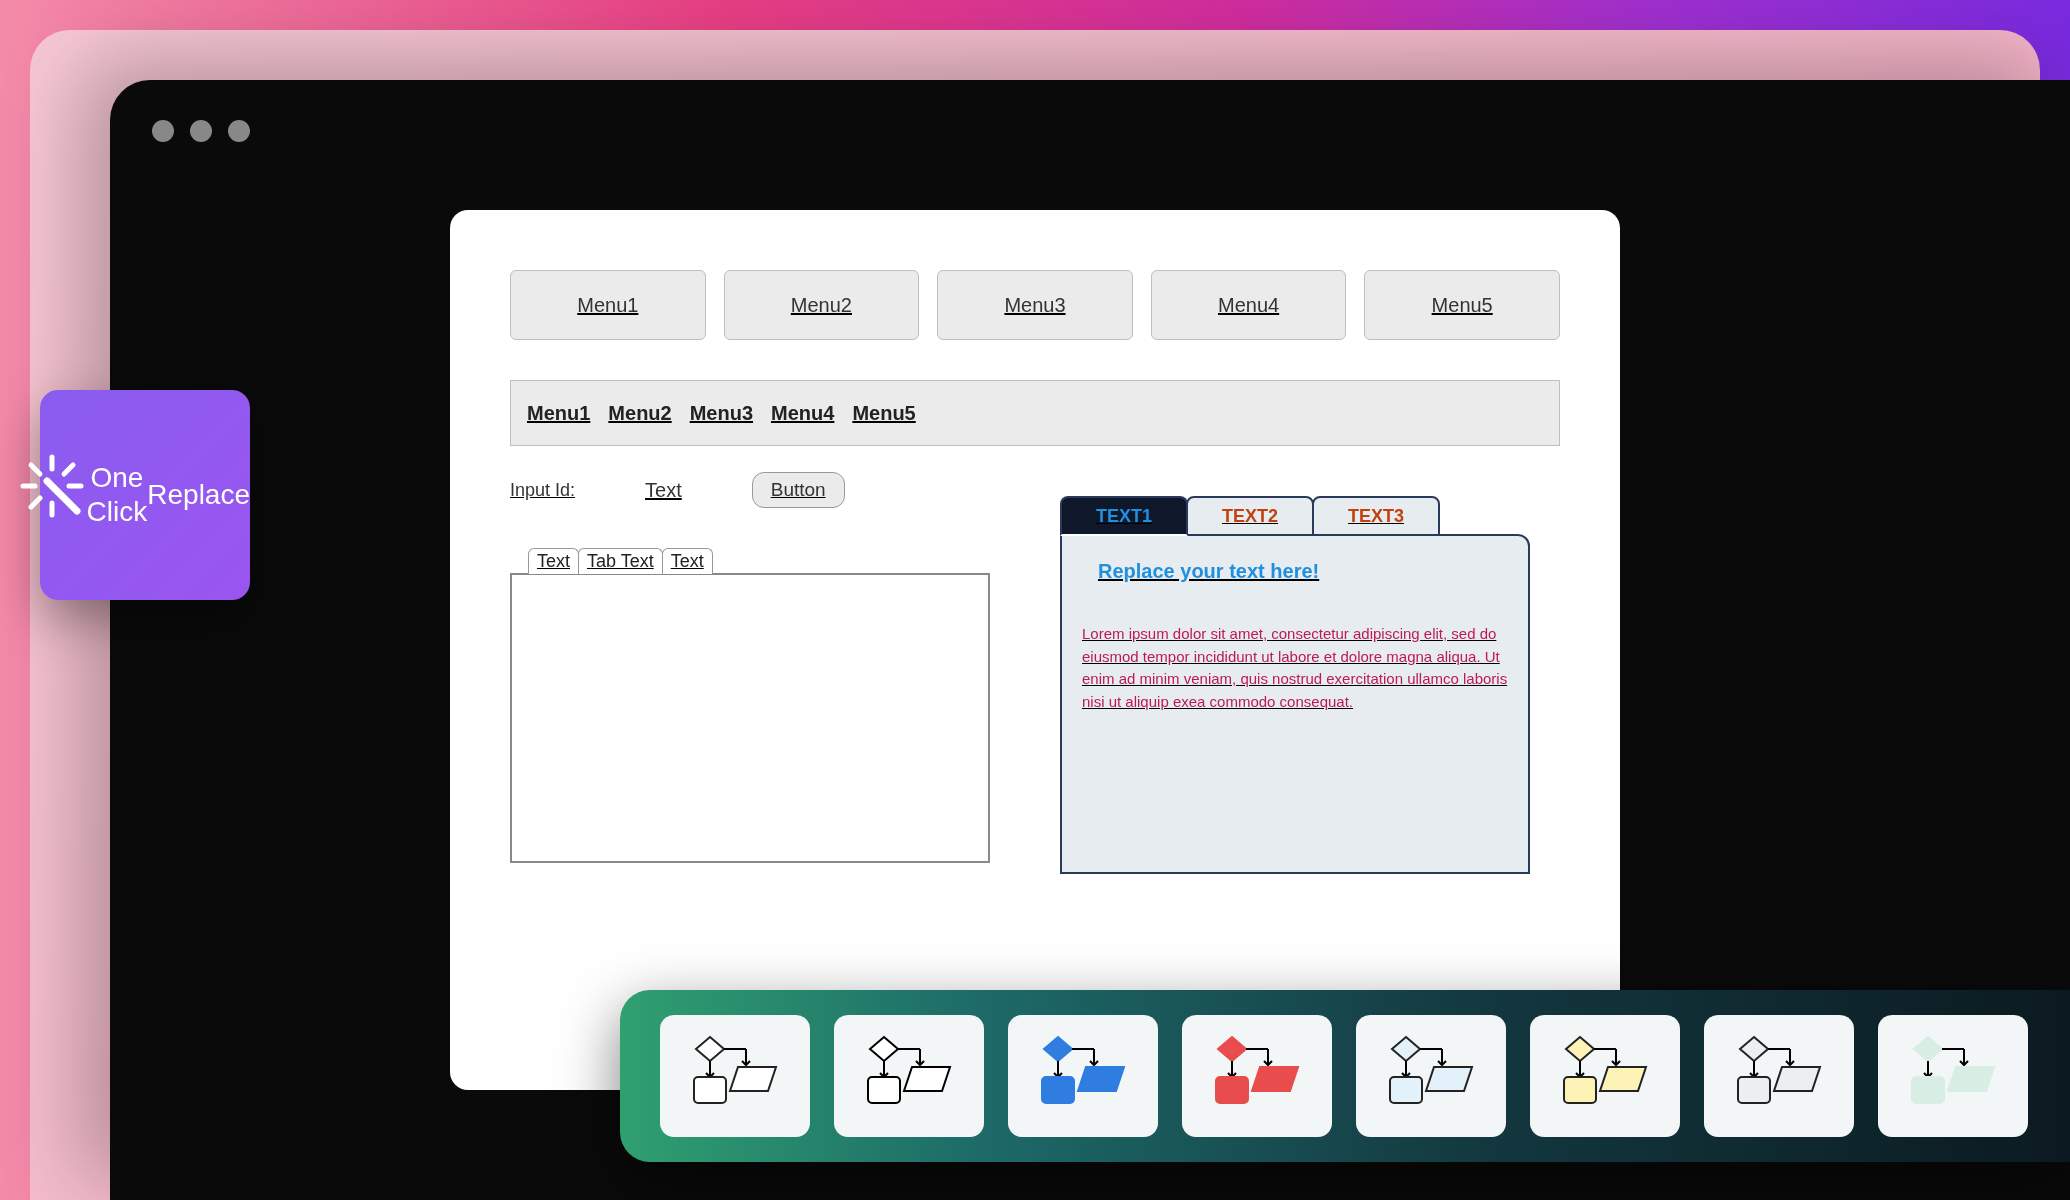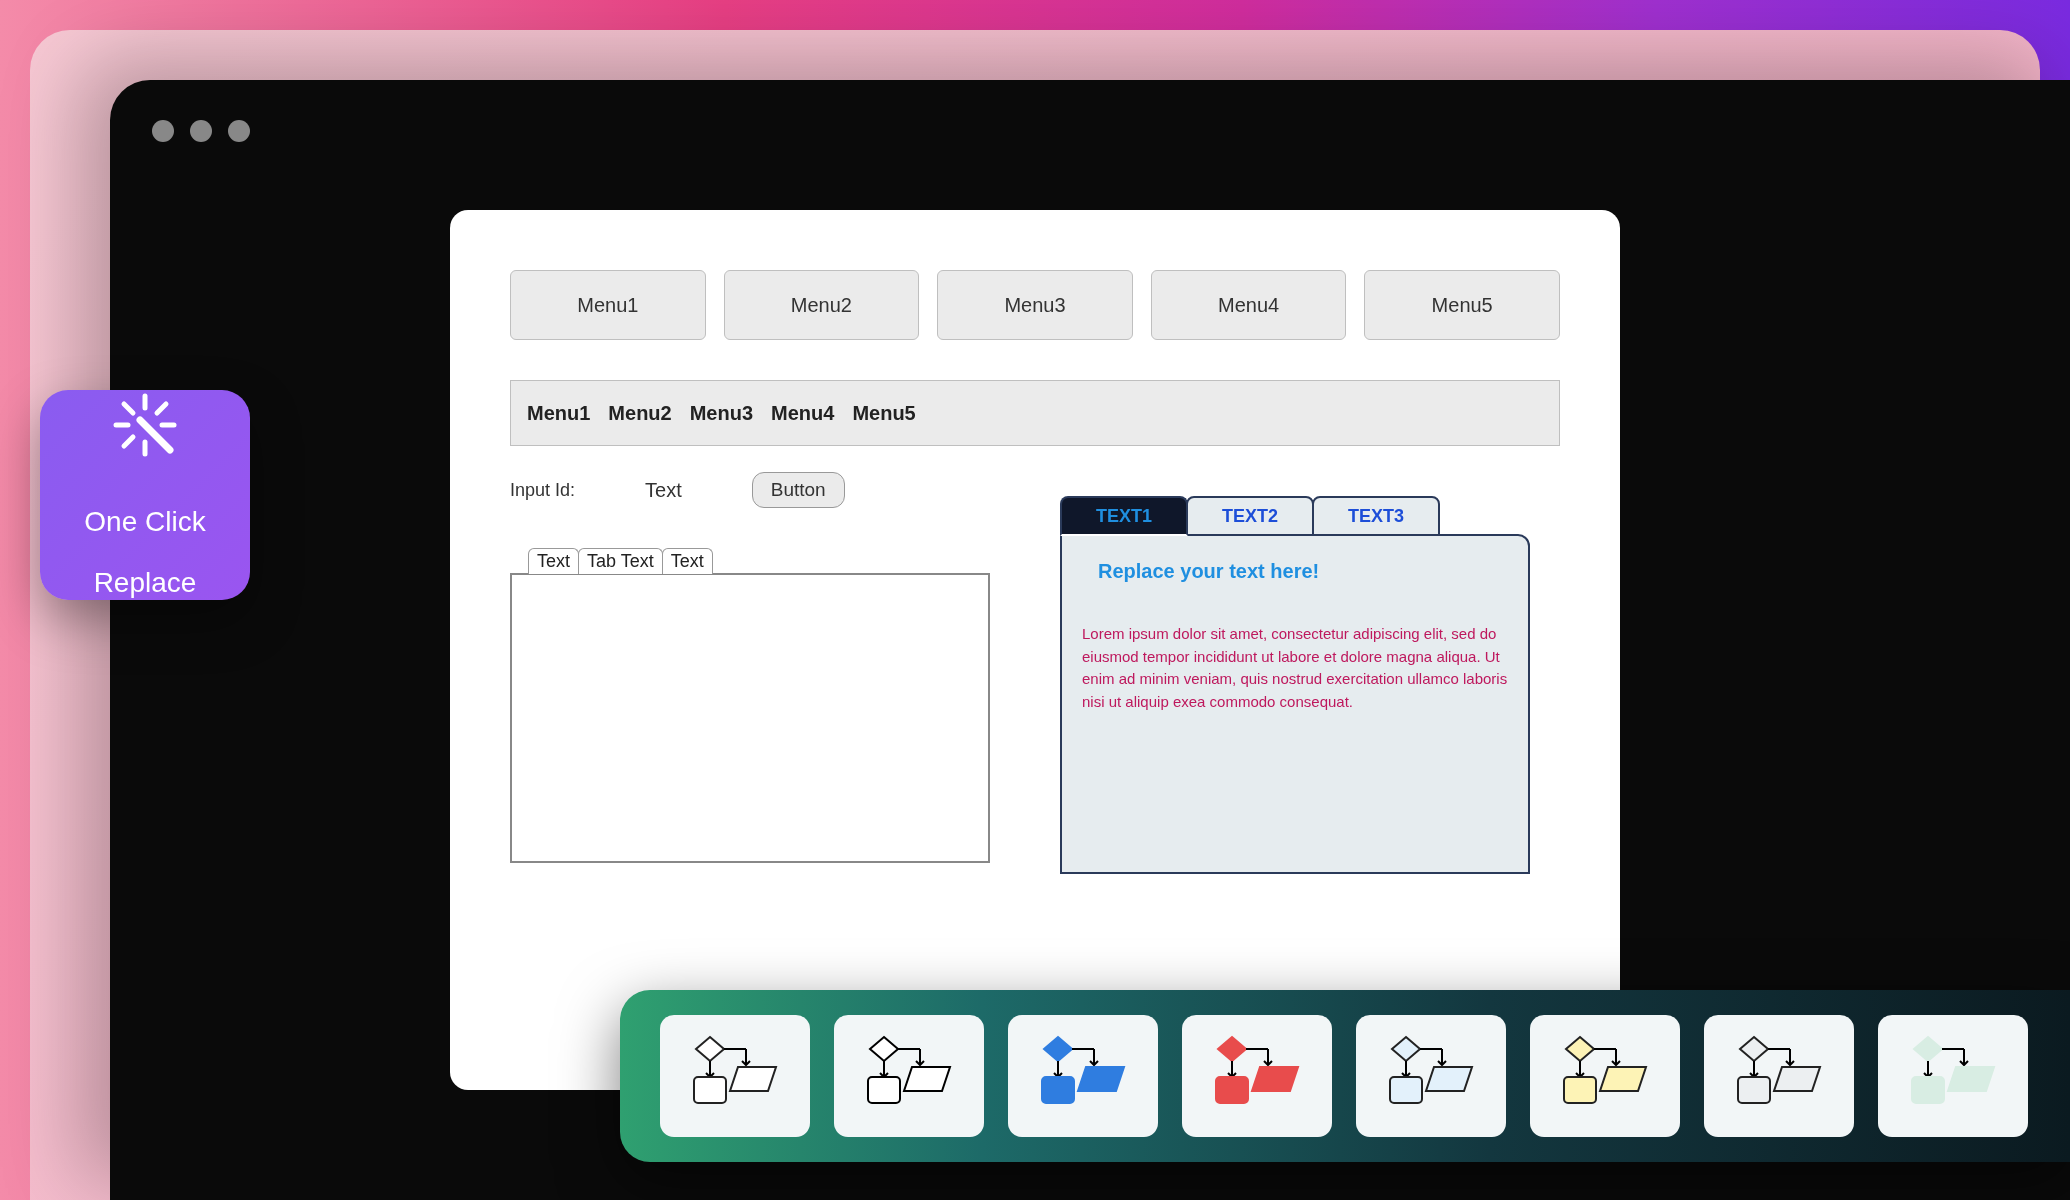--- a/index.html
+++ b/index.html
@@ -49,20 +49,21 @@
   }
   .app-canvas {
     position: absolute;
     left: 340px;
     top: 130px;
     width: 1170px;
     height: 880px;
     background: #fff;
     border-radius: 18px;
     padding: 60px 60px 40px 60px;
+    text-decoration: underline;
   }
   .menu-buttons-row {
     display: flex;
     gap: 18px;
     margin-bottom: 40px;
   }
   .menu-button {
     flex: 1;
     height: 70px;
     background: #ebebeb;
@@ -157,21 +158,21 @@
   .right-tab {
     flex: 0 0 128px;
     height: 40px;
     border: 2px solid #2a3a5a;
     background: #e6ecef;
     display: flex;
     align-items: center;
     justify-content: center;
     font-size: 18px;
     font-weight: 700;
-    color: #1d4ed8;
+    color: #c2410c;
     border-radius: 8px 8px 0 0;
     margin-right: -2px;
     cursor: pointer;
   }
   .right-tab.active {
     background: #0f172a;
     color: #1f8fe0;
     border-bottom-color: #fff;
     z-index: 3;
     position: relative;
@@ -198,26 +199,26 @@
     font-size: 15px;
     line-height: 1.5;
   }
   .beautify-badge {
     position: absolute;
     left: 40px;
     top: 390px;
     width: 210px;
     height: 210px;
     background: linear-gradient(135deg, #8a5cf0, #9a55f0);
-    border-radius: 28px;
+    border-radius: 18px;
     box-shadow: 0 20px 50px rgba(0,0,0,0.35);
     display: flex;
-    flex-direction: column;
-    align-items: center;
-    justify-content: space-between;
+    flex-direction: row;
+    align-items: center;
+    justify-content: flex-end;
     color: #fff;
   }
   .beautify-badge .sparkle {
     margin-bottom: 14px;
   }
   .beautify-text {
     font-size: 28px;
     text-align: center;
     line-height: 1.2;
   }

